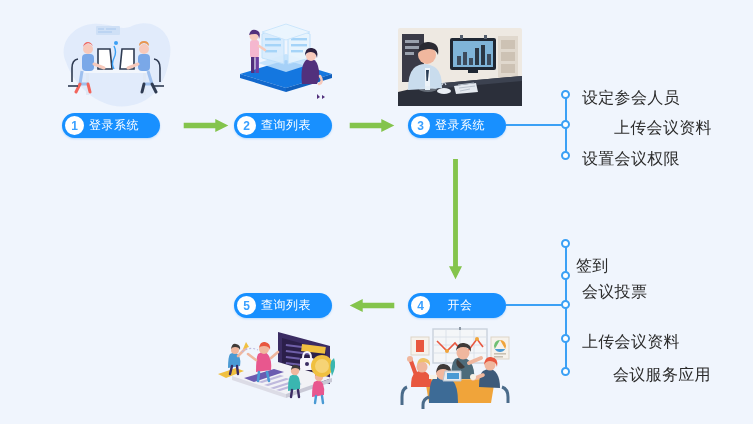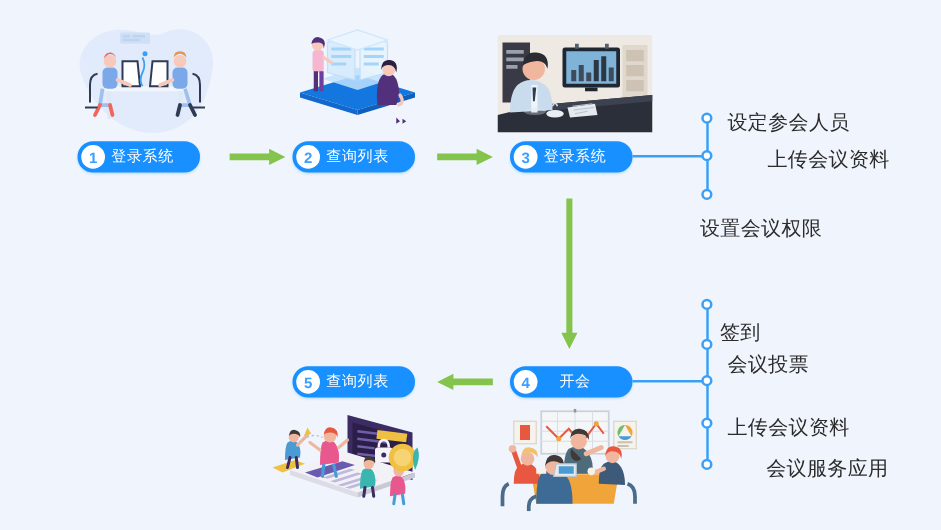--- a/index.html
+++ b/index.html
@@ -325,21 +325,21 @@
   <div class="bline h" style="left:506px;top:124px;width:60px;"></div>
   <div class="bline v" style="left:565px;top:94px;height:61px;"></div>
 
   <div class="bdot" style="left:561px;top:90px;"></div>
   <div class="bitem" style="left:582px;top:88px;">设定参会人员</div>
 
   <div class="bdot" style="left:561px;top:120px;"></div>
   <div class="bitem" style="left:614px;top:118px;">上传会议资料</div>
 
   <div class="bdot" style="left:561px;top:151px;"></div>
-  <div class="bitem" style="left:560px;top:149px;margin-top:24px;">设置会议权限</div>
+  <div class="bitem" style="left:582px;top:149px;">设置会议权限</div>
 
   <svg class="garrow v" style="left:449px;top:145px;" width="16" height="148" viewBox="0 0 16 148">
     <path d="M5 0 L11 0 L11 132 L16 132 L8 148 L0 132 L5 132 Z" fill="#84c44c"></path>
   </svg>
 
   <div class="pill" style="left:408px;top:293px;width:98px;">
     <div class="num">4</div>
     <div class="ptxt">开会</div>
   </div>
 

